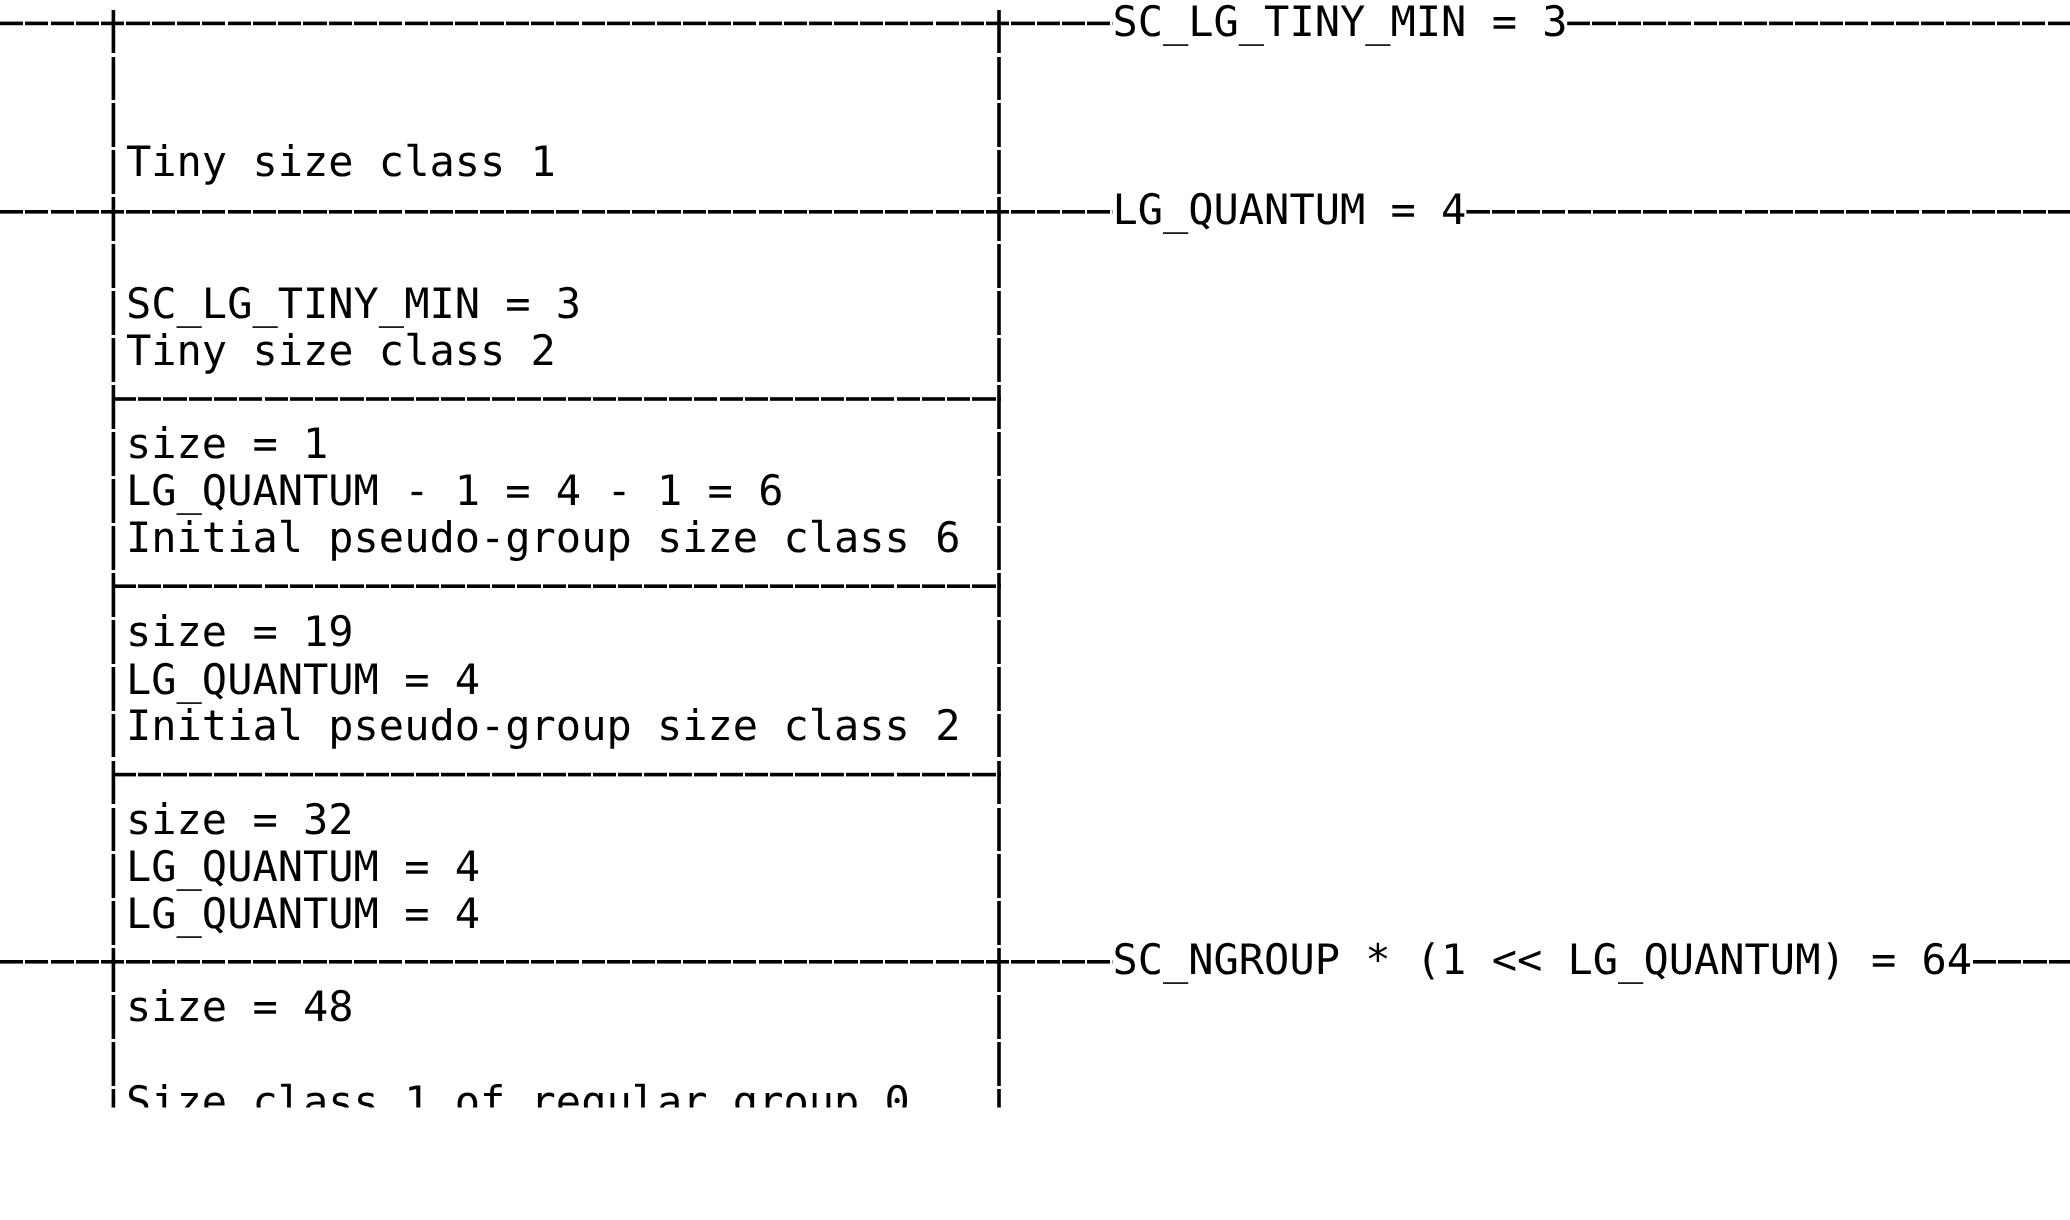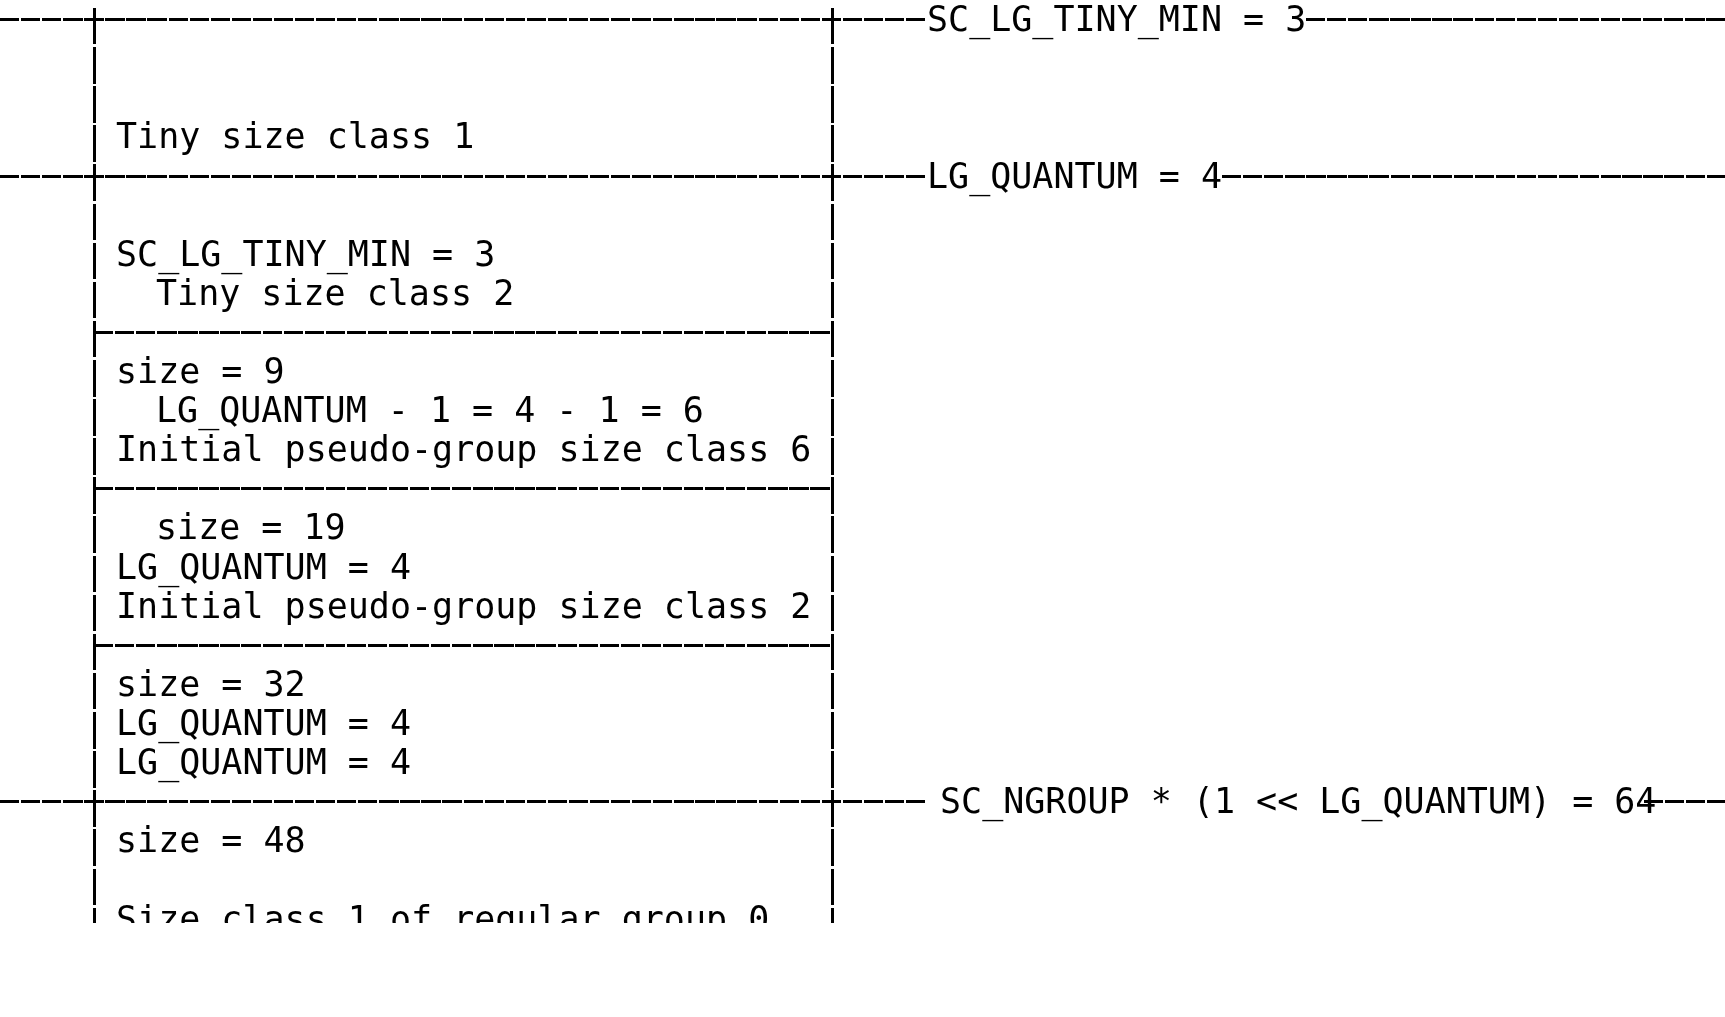--- a/index.html
+++ b/index.html
@@ -20,21 +20,21 @@
     background: repeating-linear-gradient(to right, #000 0 19.3px, transparent 19.3px 21.07px);
   }
   
   .vline {
     position: absolute;
     width: 3px;
     background: repeating-linear-gradient(to bottom, #000 0 36.5px, transparent 36.5px 39.115px);
   }
   .cell {
     position: absolute;
-    left: 116px;
+    left: 105px;
     white-space: pre;
     line-height: 39.115px;
   }
   .cell div { height: 39.115px; }
   .blabel {
     position: absolute;
     left: 927px;
     height: 39.115px;
     line-height: 39.115px;
     white-space: pre;
@@ -46,28 +46,28 @@
   #hl-lq-right   { left: 1222px; top: 174.6px; width: 503px;  }
   #hl-div1       { left: 94px;   top: 331.0px; width: 740px;  }
   #hl-div2       { left: 94px;   top: 487.4px; width: 740px;  }
   #hl-div3       { left: 94px;   top: 643.9px; width: 740px;  }
   #hl-ng-left    { left: 0;      top: 800.4px; width: 927px;  }
   #hl-ng-right   { left: 1644px; top: 800.4px; width: 81px;   }
   #hl-bottom     { left: 94px;   top: 996.0px; width: 740px;  }
   #vl-left       { left: 93.3px;  top: 8px; height: 1001px; }
   #vl-right      { left: 830.8px; top: 8px; height: 1001px; }
   #cell-0 { top: 39.1px;  }
-  #cell-1 { top: 195.6px; margin-left: 40px; }
+  #cell-1 { top: 195.6px; }
   #cell-2 { top: 352.0px; }
   #cell-3 { top: 508.5px; }
   #cell-4 { top: 664.9px; }
   #cell-5 { top: 821.4px; }
   #blabel-0 { top: 0; }
   #blabel-1 { top: 156.5px; }
-  #blabel-2 { top: 782.4px; margin-left: 13px; }
+  #blabel-2 { top: 782.4px; }
 </style>
 </head>
 <body>
 
 <div class="canvas">
 
   <div class="hline" id="hl-top-left"></div>
   <div class="hline" id="hl-top-right"></div>
   <div class="hline" id="hl-lq-left"></div>
   <div class="hline" id="hl-lq-right"></div>
@@ -82,21 +82,21 @@
   <div class="vline" id="vl-left"></div>
   <div class="vline" id="vl-right"></div>
 
   <div class="blabel" id="blabel-0">SC_LG_TINY_MIN = 3</div>
   <div class="blabel" id="blabel-1">LG_QUANTUM = 4</div>
   <div class="blabel" id="blabel-2">SC_NGROUP * (1 &lt;&lt; LG_QUANTUM) = 64</div>
 
   <div class="cell" id="cell-0">
     <div>Tiny size class 1</div>
     <div>SC_LG_TINY_MIN = 3</div>
-    <div>size = 9</div>
+    <div>size = 1</div>
   </div>
 
   <div class="cell" id="cell-1">
     <div>Tiny size class 2</div>
     <div>LG_QUANTUM - 1 = 4 - 1 = 6</div>
     <div>size = 19</div>
   </div>
 
   <div class="cell" id="cell-2">
     <div>Initial pseudo-group size class 6</div>

